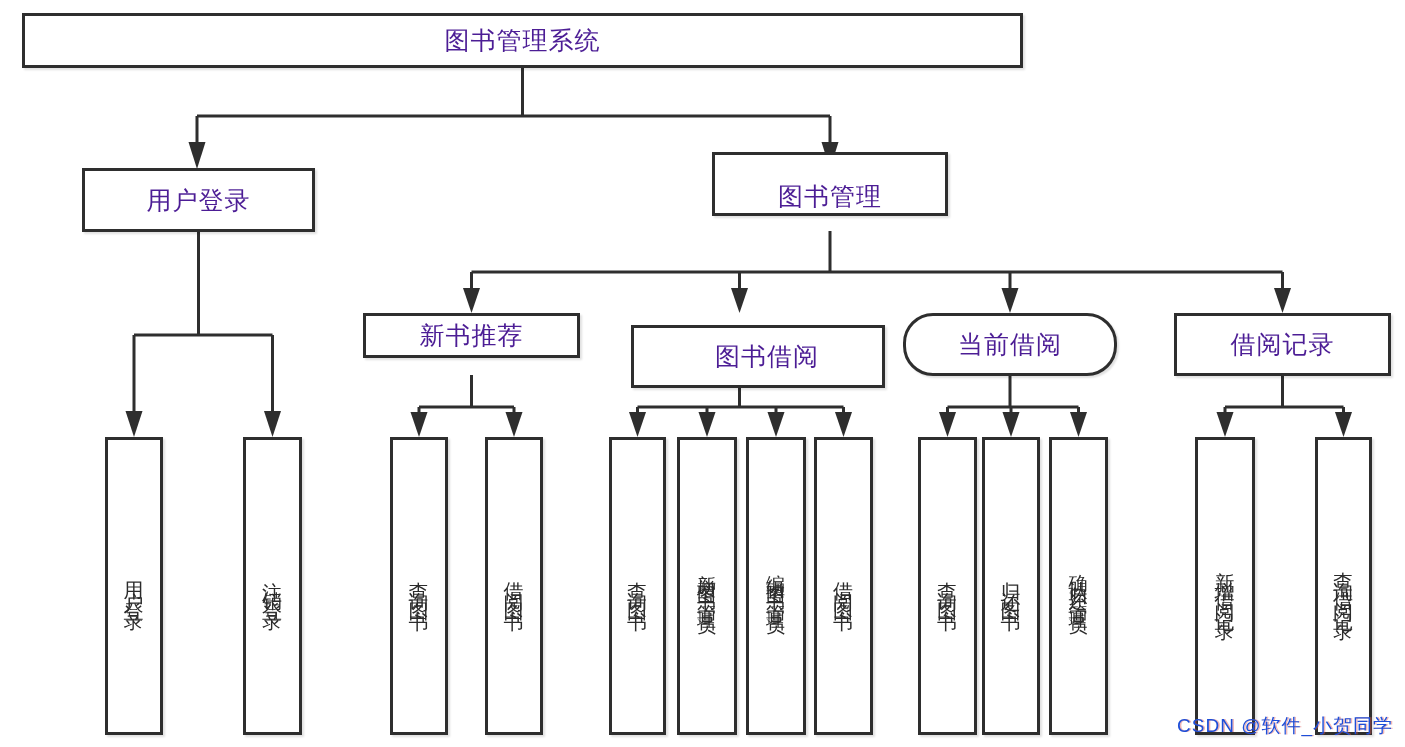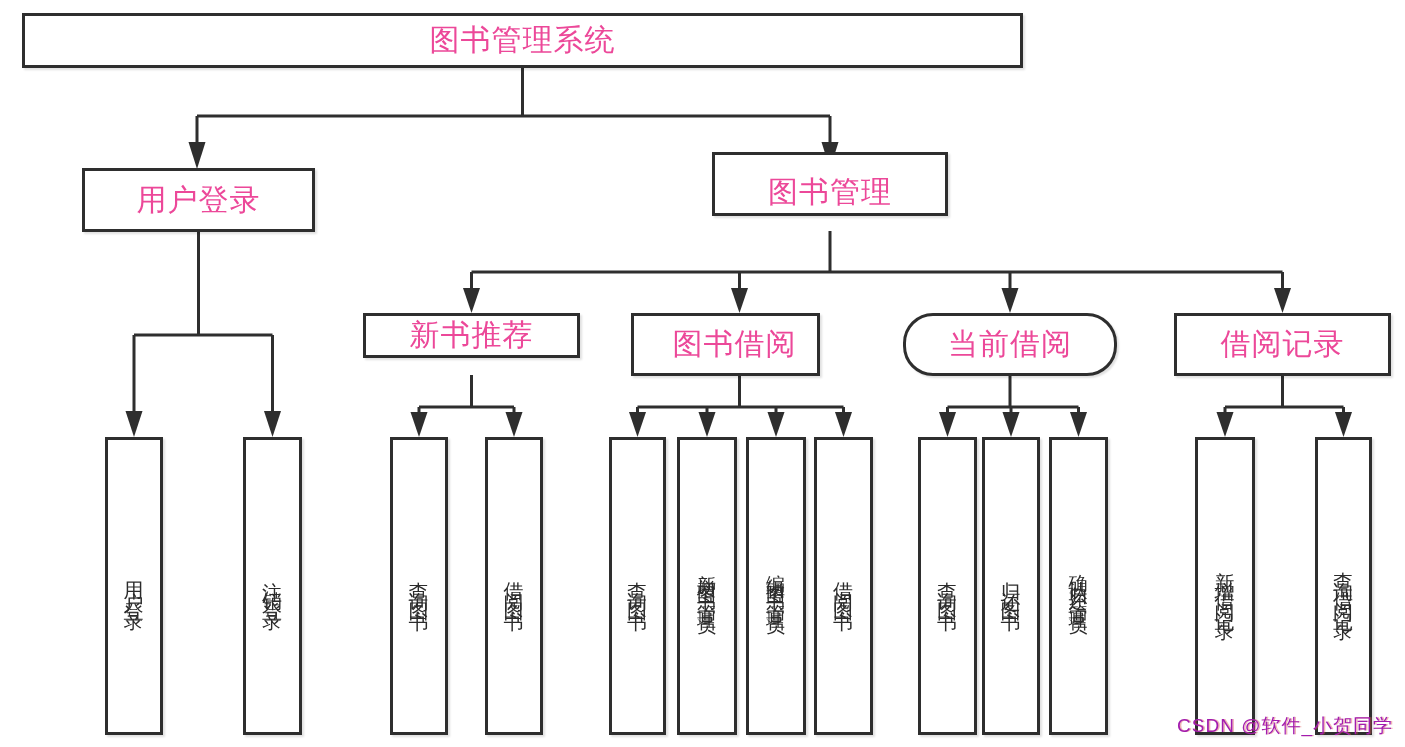--- a/index.html
+++ b/index.html
@@ -24,43 +24,43 @@
     position:absolute;
     box-sizing:border-box;
     background:#ffffff;
     border:3px solid #2e2e2e;
     display:flex;
     align-items:center;
     justify-content:center;
     box-shadow:2px 2px 2px rgba(0,0,0,0.12);
   }
   .hlabel{
-    font-size:30px;
-    color:#ec4899;
+    font-size:25px;
+    color:#4c1d95;
     letter-spacing:1px;
     white-space:nowrap;
   }
   .vtext{
     writing-mode:vertical-rl;
     text-orientation:mixed;
     font-size:20px;
     color:#2b2b2b;
     letter-spacing:10px;
     line-height:1;
   }
   .vtext.dense{
     letter-spacing:6px;
     font-size:19px;
   }
   #watermark{
     position:absolute;
     right:12px;
     bottom:8px;
     font-size:19px;
-    color:#a21caf;
+    color:#1d4ed8;
     text-shadow:1.5px 0 0 rgba(222,90,90,0.45);
     white-space:nowrap;
     letter-spacing:1px;
   }
 </style>
 </head>
 <body>
 
 <div id="canvas">
 
@@ -116,21 +116,21 @@
   <div class="box" style="left:82px;top:168px;width:233px;height:64px;">
     <span class="hlabel">用户登录</span>
   </div>
   <div class="box" style="left:712px;top:152px;width:236px;height:64px;align-items:flex-end;">
     <span class="hlabel">图书管理</span>
   </div>
 
   <div class="box" style="left:363px;top:313px;width:217px;height:45px;">
     <span class="hlabel">新书推荐</span>
   </div>
-  <div class="box" style="left:631px;top:313px;width:189px;height:63px;padding-left:18px;">
+  <div class="box" style="left:631px;top:325px;width:254px;height:63px;padding-left:18px;">
     <span class="hlabel">图书借阅</span>
   </div>
   <div class="box" style="left:903px;top:313px;width:214px;height:63px;border-radius:30px;">
     <span class="hlabel">当前借阅</span>
   </div>
   <div class="box" style="left:1174px;top:313px;width:217px;height:63px;">
     <span class="hlabel">借阅记录</span>
   </div>
 
   <div class="box" style="left:105px;top:437px;width:58px;height:298px;">

